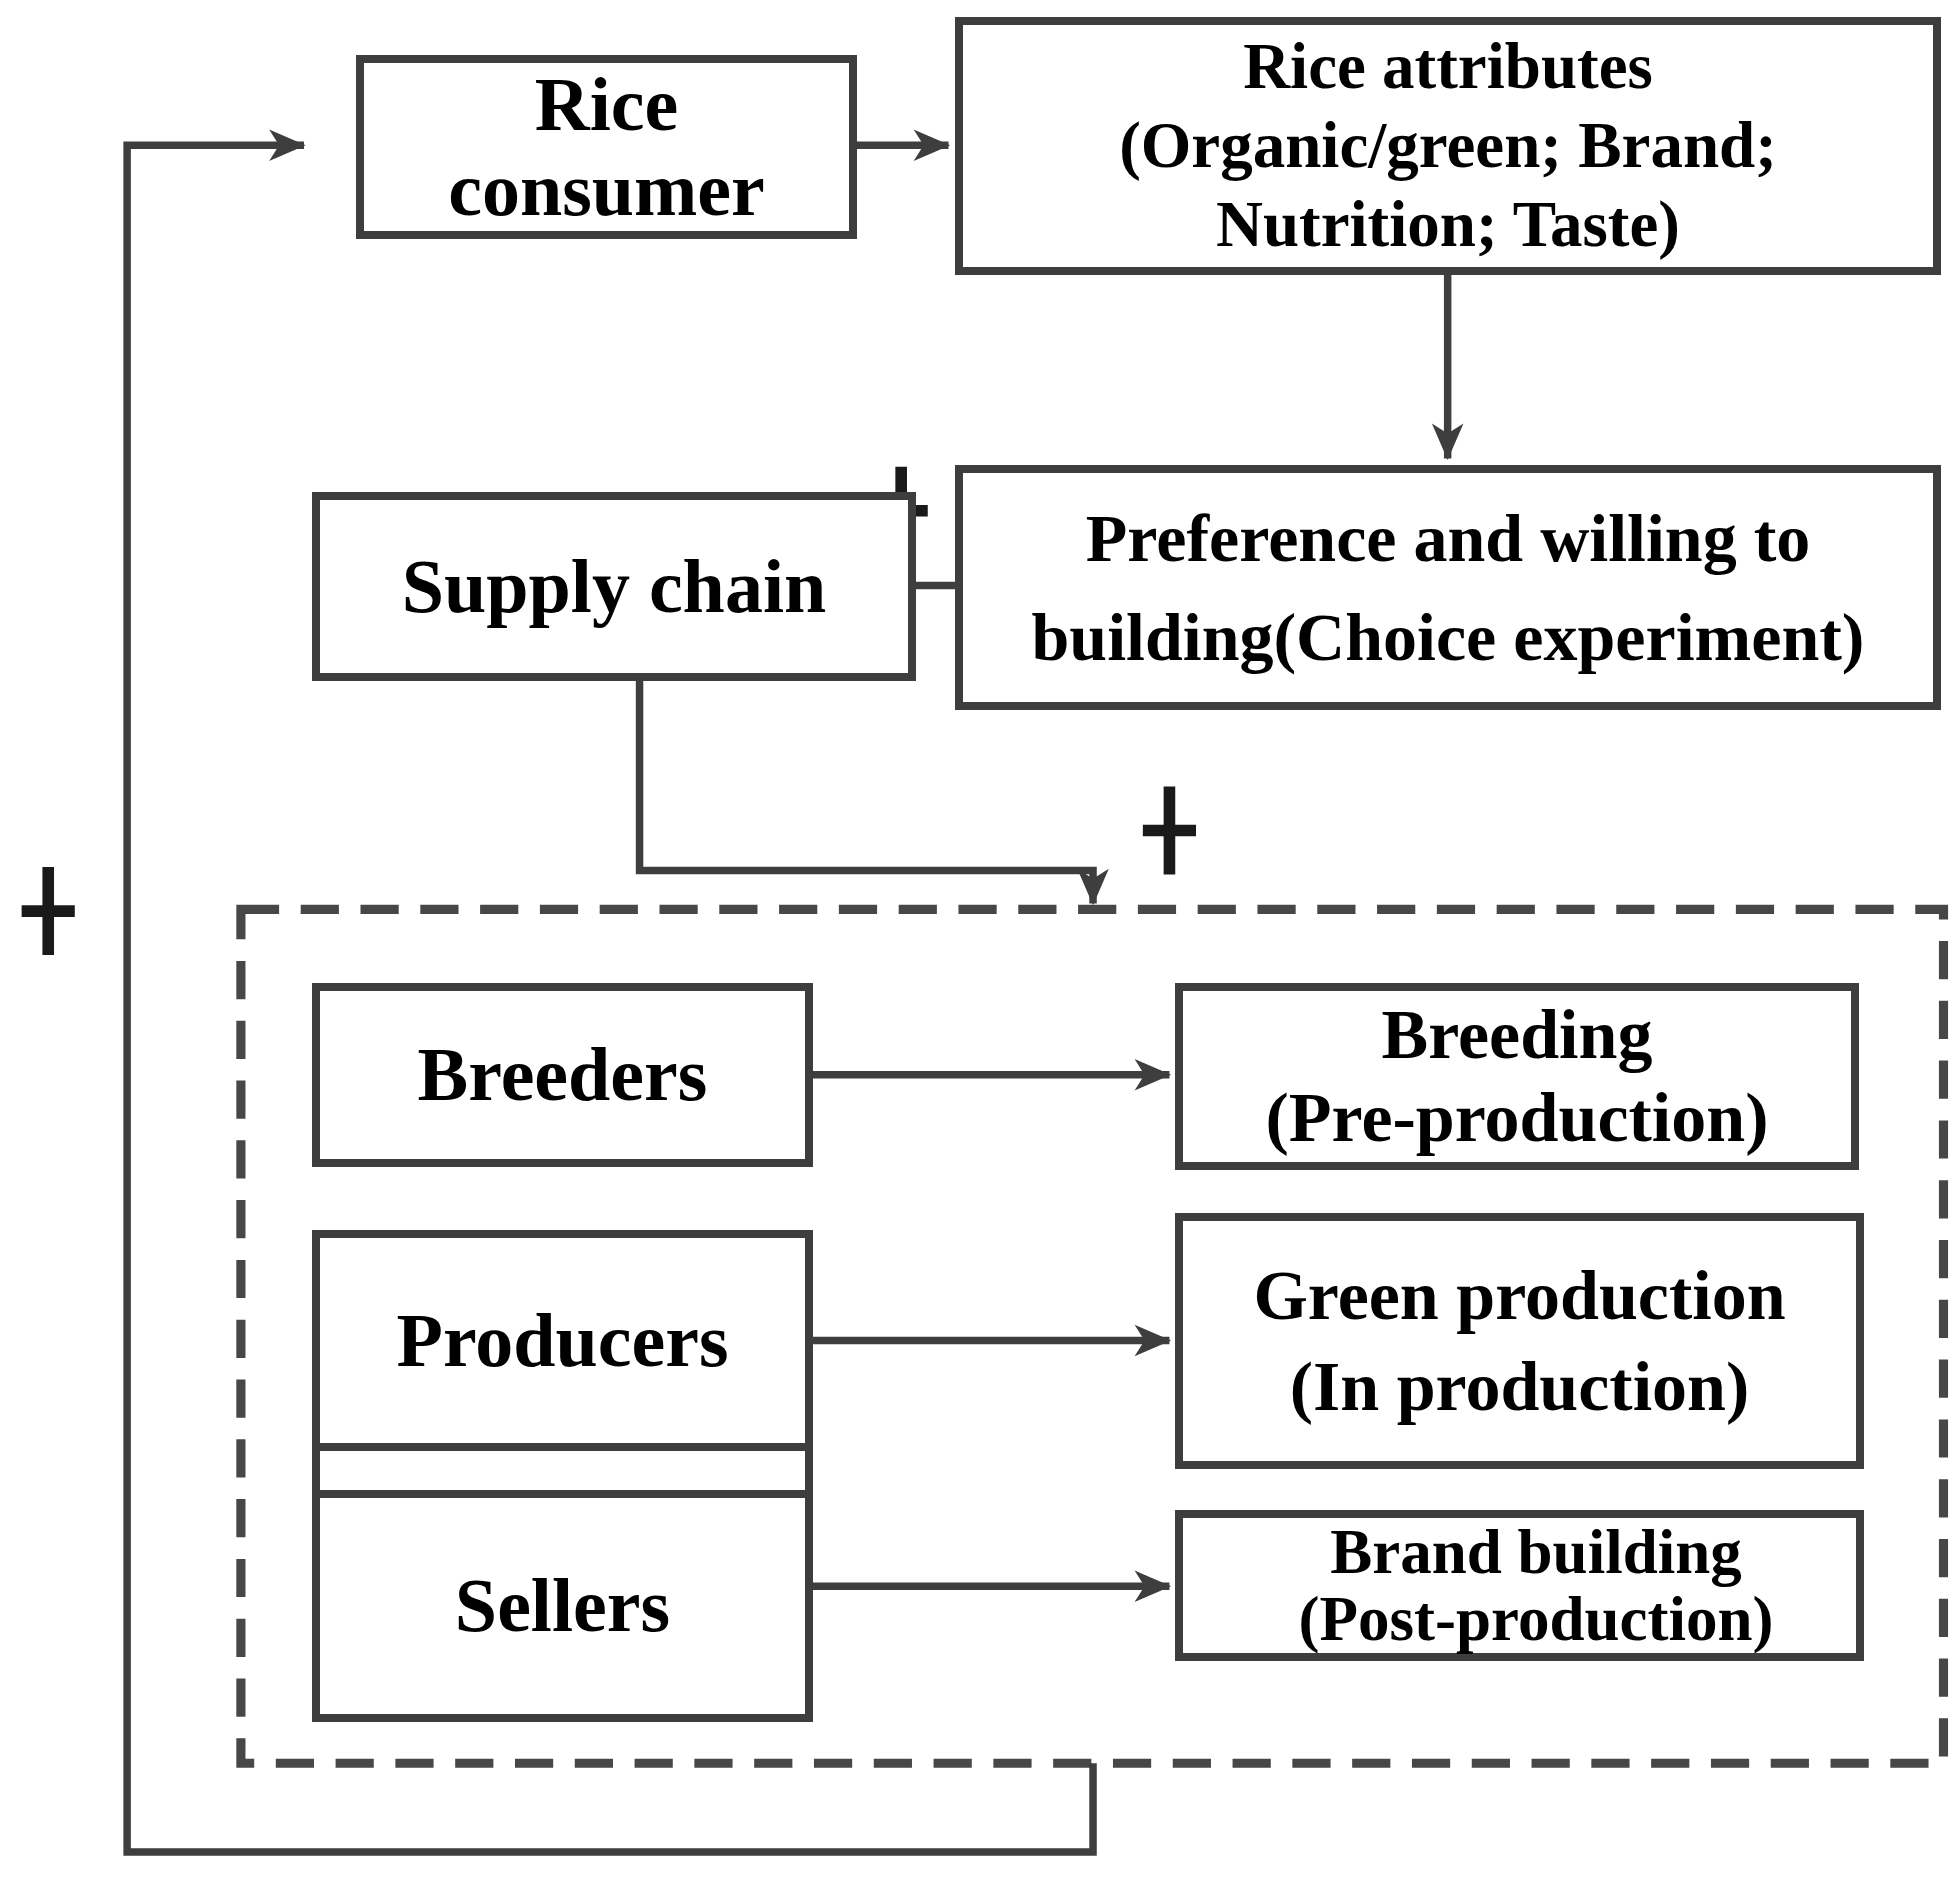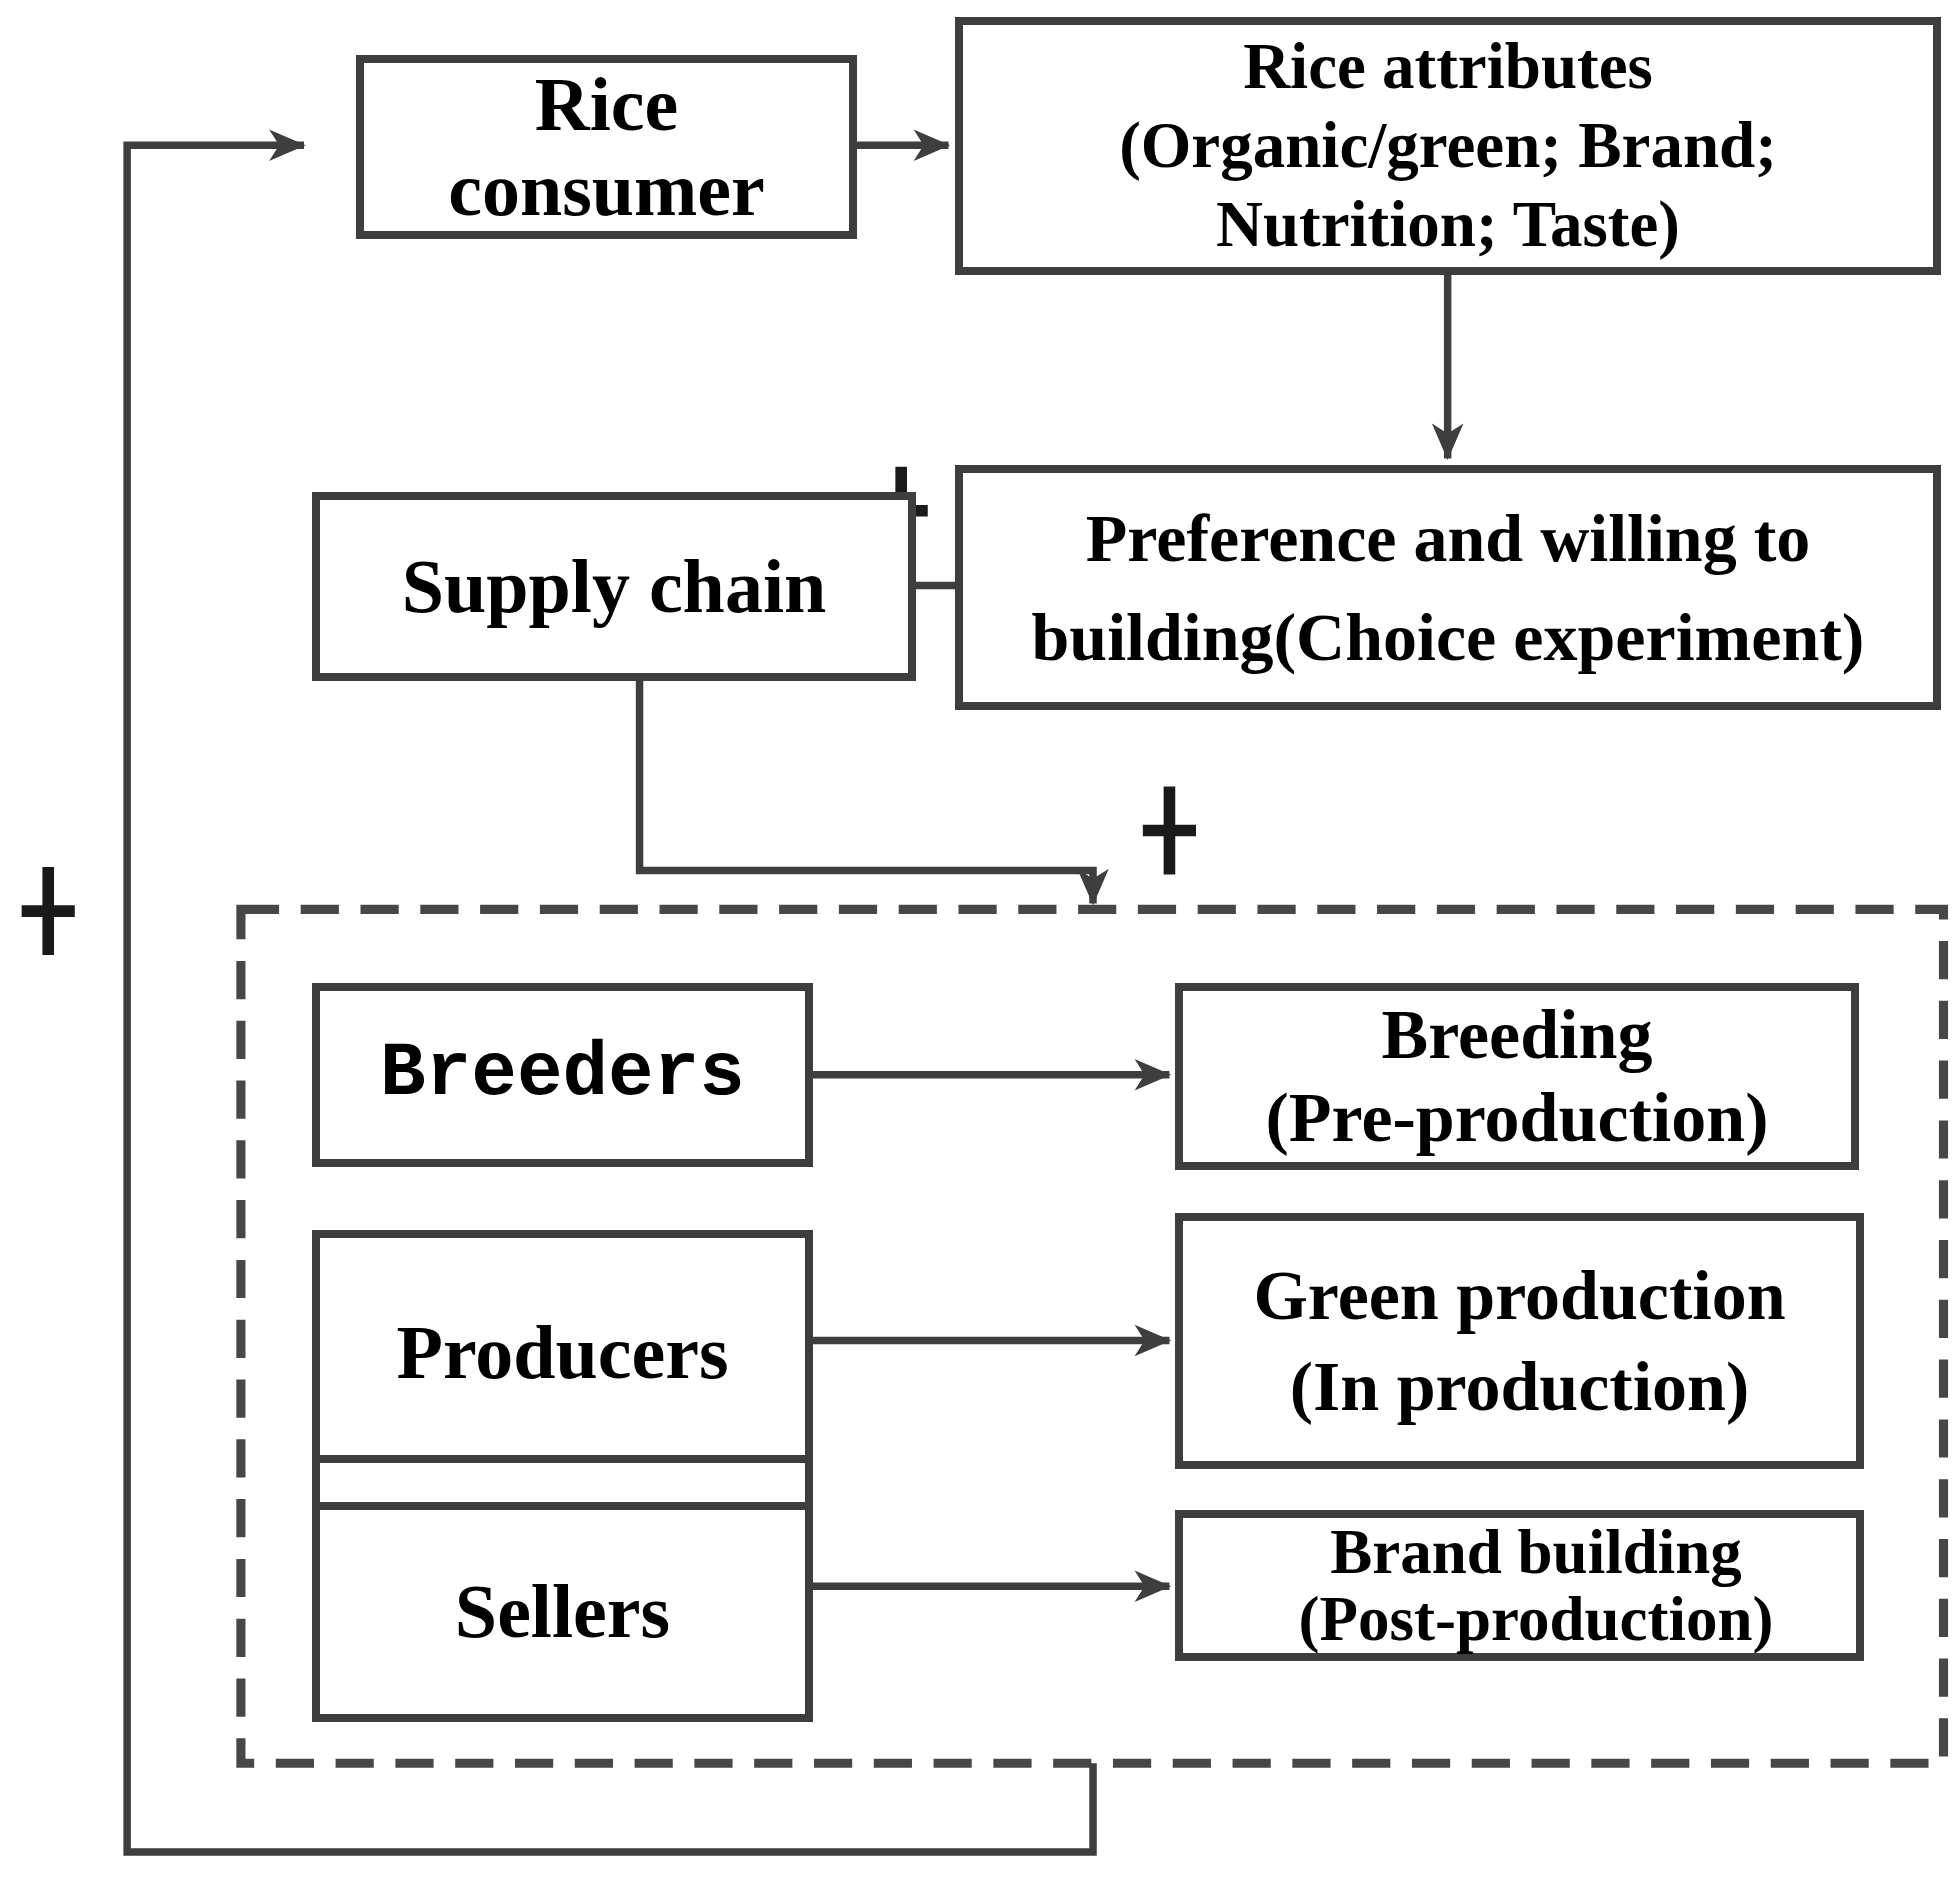--- a/index.html
+++ b/index.html
@@ -22,35 +22,35 @@
     background:#ffffff;
     display:flex;align-items:center;justify-content:center;
     text-align:center;
     white-space:pre-line;
   }
   .lbl{display:block;width:100%;}
   .b-consumer {left:312px;  top:55px;   width:501px;  height:184px; font-size:76px; line-height:1.12;margin-left:44px;}
   .b-attrib   {left:955px; top:16.6px;   width:986px; height:258px; font-size:65px; line-height:1.22;}
   .b-supply   {left:312px;  top:492px;  width:604px;  height:189px; font-size:76px; line-height:1.1;}
   .b-pref     {left:955px; top:465px;  width:986px; height:245px; font-size:68px; line-height:1.45;}
-  .b-breeders {left:312px;  top:983px; width:501px;  height:184px; font-size:76px; line-height:1.1;font-family:Liberation Mono, monospace;}
+  .b-breeders {left:312px;  top:983px; width:501px;  height:184px; font-size:76px; line-height:1.1;}
   .b-breeding {left:1175px; top:983px; width:684px;  height:187px; font-size:70px; line-height:1.18;text-align:center;}
   .b-green    {left:1175px; top:1213px; width:689px;  height:256px; font-size:70px; line-height:1.3;}
   .b-brand    {left:1175px; top:1510px; width:689px;  height:151px; font-size:63px; line-height:1.05;padding-left:33px;}
   .combo{
     position:absolute;left:312px;top:1230px;width:501px;height:492px;
     box-sizing:border-box;border:8.3px solid #3e3e3e;background:#ffffff;
     display:flex;flex-direction:column;
   }
   .combo .sec{
     box-sizing:border-box;
     display:flex;align-items:center;justify-content:center;
     text-align:center;font-size:76px;line-height:1.1;white-space:pre-line;
   }
-  .sec-producers{height:213px;border-bottom:8.3px solid #3e3e3e;margin-top:12px;}
+  .sec-producers{height:213px;border-bottom:8.3px solid #3e3e3e;}
   .combo-gap{height:47px;box-sizing:border-box;border-bottom:8.3px solid #3e3e3e;background:#ffffff;}
   .sec-sellers{flex:1;border-radius:8px;}
 </style>
 </head>
 <body>
 
 <div class="canvas">
 
   <svg class="connectors" viewBox="0 0 2355 2260">
     <defs>

